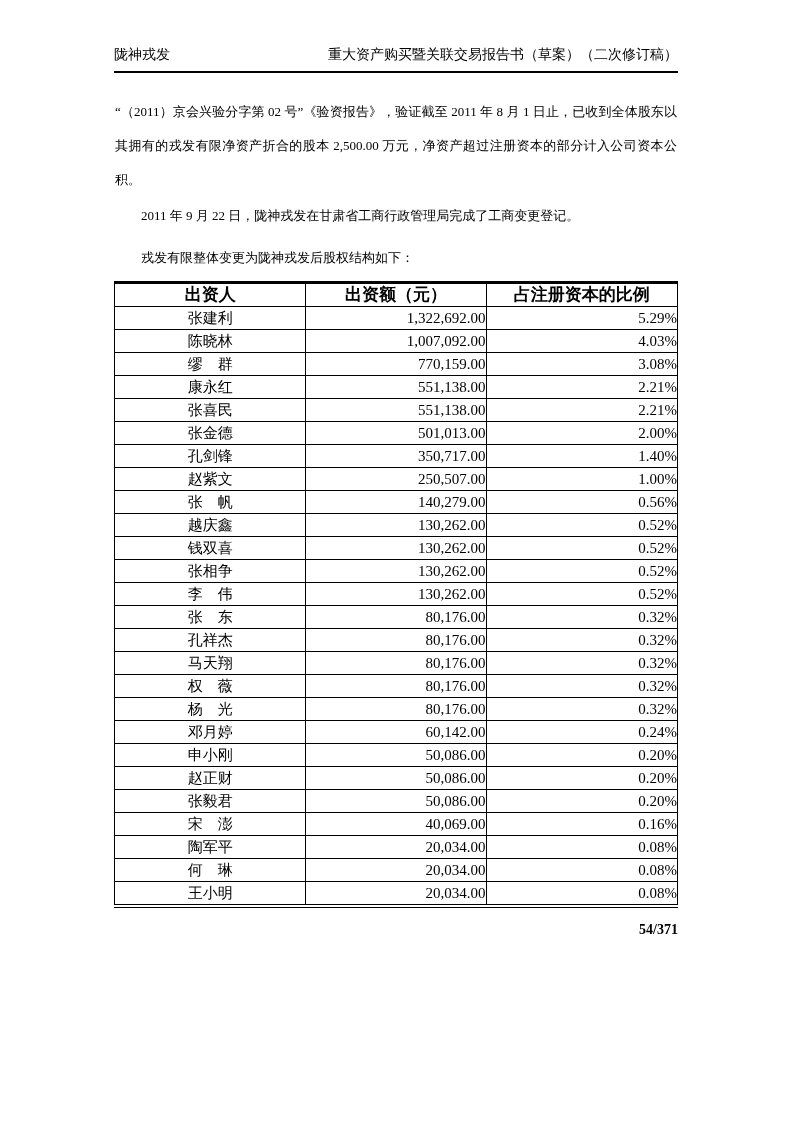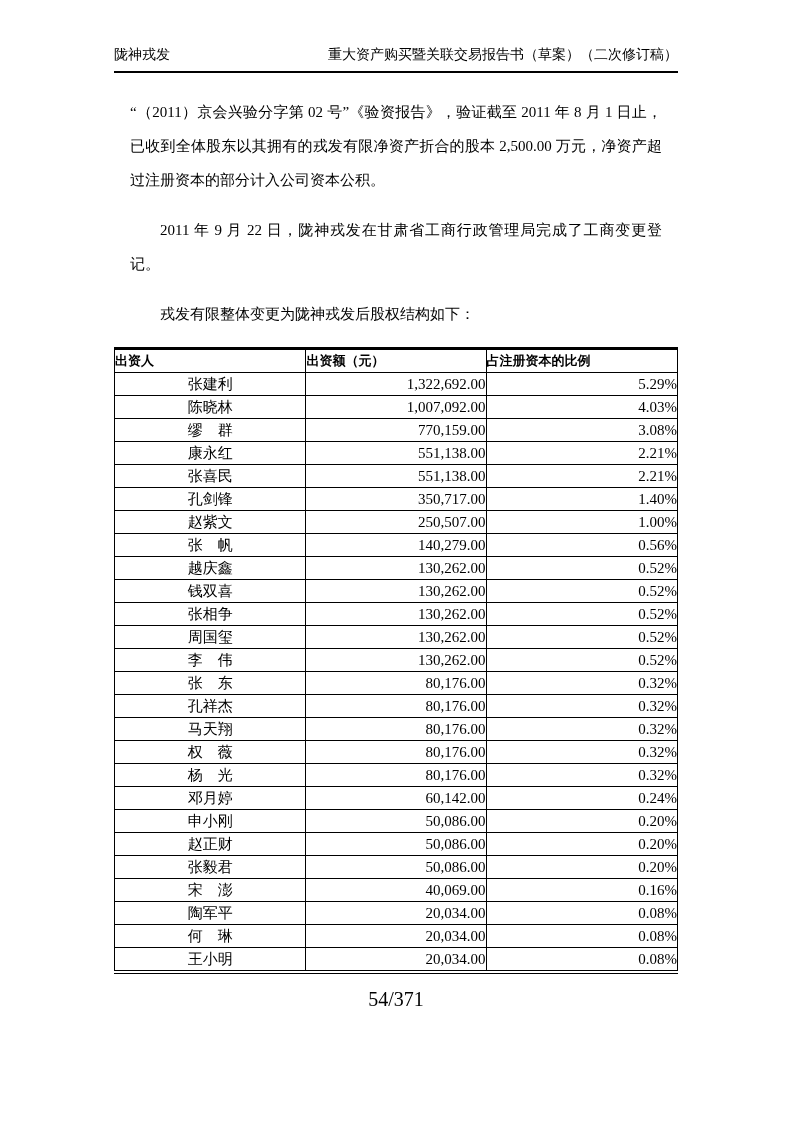--- a/index.html
+++ b/index.html
@@ -23,22 +23,22 @@
   .doc-header {
     display: flex;
     justify-content: space-between;
     align-items: center;
     border-bottom: 2px solid #000;
     padding-bottom: 7px;
     font-size: 14px;
     line-height: 18px;
   }
   .para {
-    margin: 16px;
-    font-size: 15px;
+    margin: 1px;
+    font-size: 13px;
     line-height: 34px;
     text-align: justify;
   }
   .para.first { margin-top: 22px; }
   .para.p2 { margin-top: 2px; }
   .para.p3 { margin-top: 8px; }
   .indent { text-indent: 2em; }
   table.shareholders {
     width: 100%;
     margin-top: 6px;
@@ -54,33 +54,33 @@
     padding: 0;
     font-size: 15px;
     line-height: 22px;
     overflow: hidden;
     white-space: nowrap;
   }
   table.shareholders col.c1 { width: 34%; }
   table.shareholders col.c2 { width: 32%; }
   table.shareholders col.c3 { width: 34%; }
   table.shareholders th {
-    font-size: 13px;
+    font-size: 17px;
     font-weight: bold;
-    text-align: left;
+    text-align: center;
     margin-top: 40px;
   }
   td.name  { text-align: center; }
   td.amount{ text-align: right; padding-right: 22px; }
   td.ratio { text-align: right; padding-right: 10px; }
   .doc-footer {
     margin-top: 14px;
-    text-align: center;
-    font-size: 20px;
-    font-weight: normal;
+    text-align: right;
+    font-size: 14px;
+    font-weight: bold;
   }
 </style>
 </head>
 <body>
 
 <div class="page">
 
   <div class="doc-header">
     <span>陇神戎发</span>
     <span>重大资产购买暨关联交易报告书（草案）（二次修订稿）</span>
@@ -125,20 +125,25 @@
           <td class="name">康永红</td>
           <td class="amount">551,138.00</td>
           <td class="ratio">2.21%</td>
         </tr>
         <tr>
           <td class="name">张喜民</td>
           <td class="amount">551,138.00</td>
           <td class="ratio">2.21%</td>
         </tr>
         <tr>
+          <td class="name">张金德</td>
+          <td class="amount">501,013.00</td>
+          <td class="ratio">2.00%</td>
+        </tr>
+        <tr>
           <td class="name">孔剑锋</td>
           <td class="amount">350,717.00</td>
           <td class="ratio">1.40%</td>
         </tr>
         <tr>
           <td class="name">赵紫文</td>
           <td class="amount">250,507.00</td>
           <td class="ratio">1.00%</td>
         </tr>
         <tr>
@@ -155,25 +160,20 @@
           <td class="name">钱双喜</td>
           <td class="amount">130,262.00</td>
           <td class="ratio">0.52%</td>
         </tr>
         <tr>
           <td class="name">张相争</td>
           <td class="amount">130,262.00</td>
           <td class="ratio">0.52%</td>
         </tr>
         <tr>
-          <td class="name">周国玺</td>
-          <td class="amount">130,262.00</td>
-          <td class="ratio">0.52%</td>
-        </tr>
-        <tr>
           <td class="name">李　伟</td>
           <td class="amount">130,262.00</td>
           <td class="ratio">0.52%</td>
         </tr>
         <tr>
           <td class="name">张　东</td>
           <td class="amount">80,176.00</td>
           <td class="ratio">0.32%</td>
         </tr>
         <tr>

